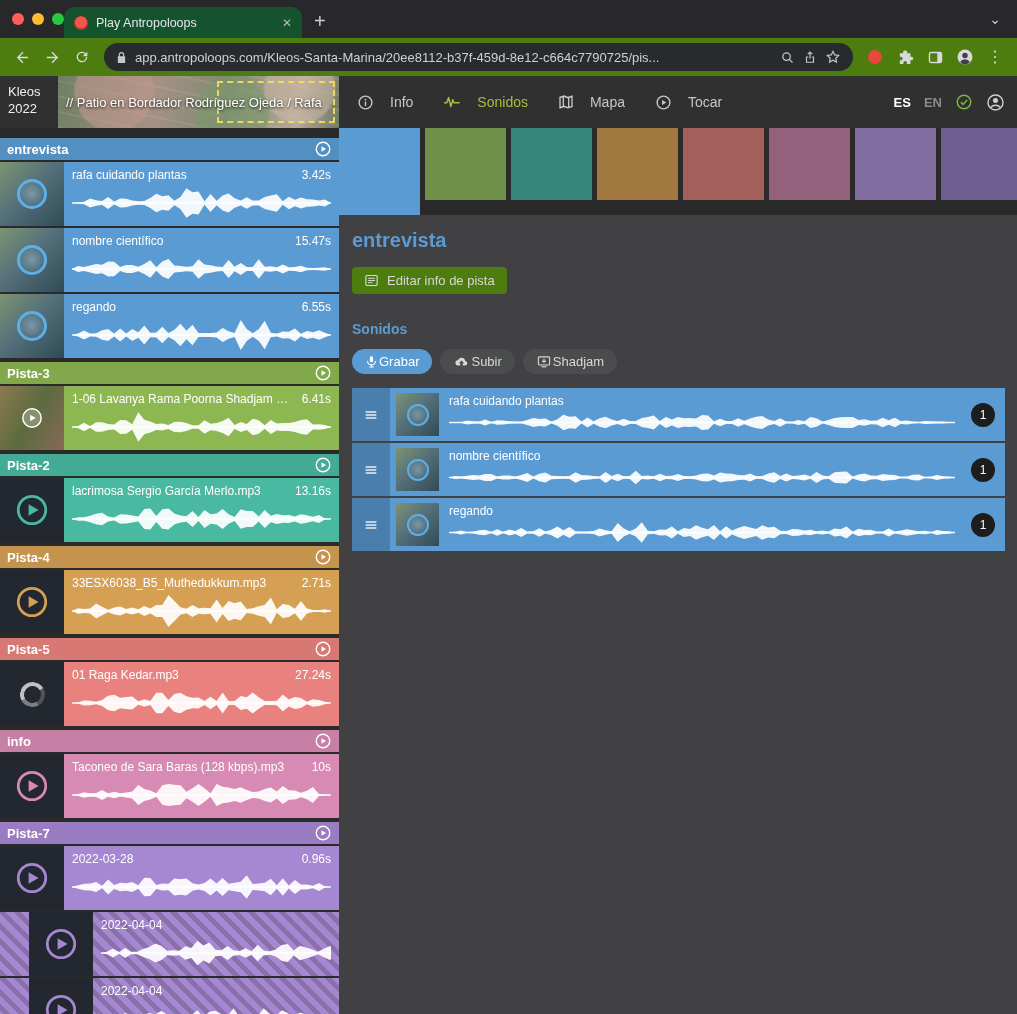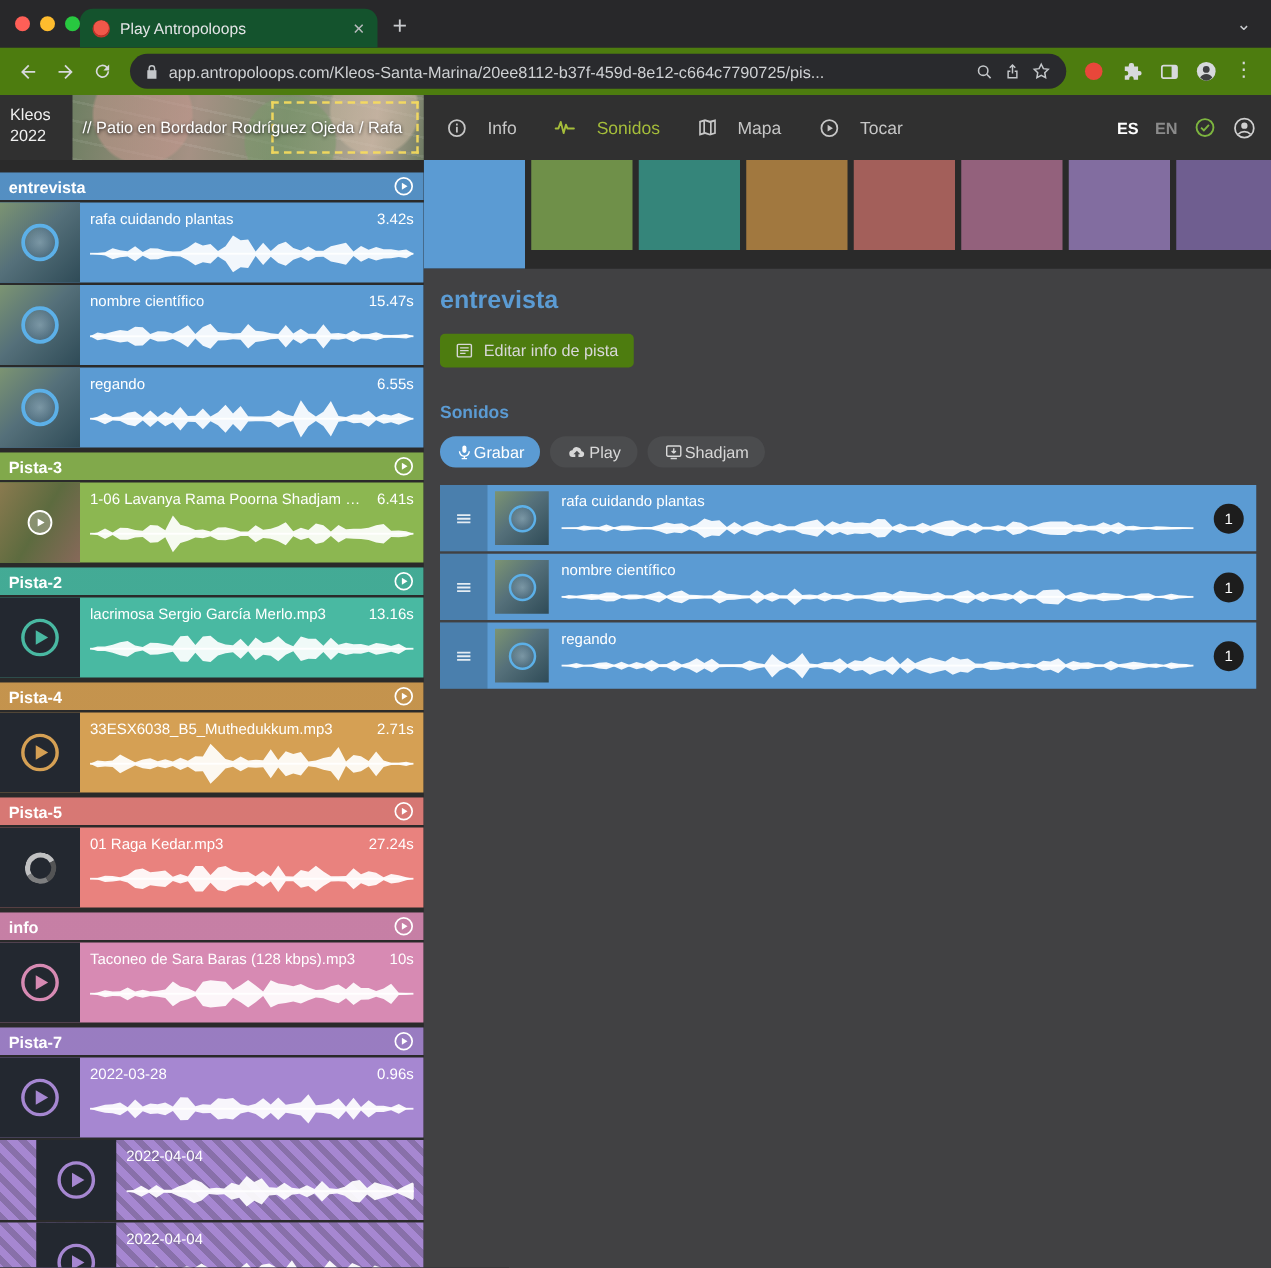--- a/index.html
+++ b/index.html
@@ -573,21 +573,21 @@
               </svg>
             </span>
           <span>Grabar</span>
         </button>
         <button class="btn btn-dark" style="border:none;font-family:inherit;">
           <span>
               <svg width="17" height="15" viewBox="0 0 24 24">
                 <path fill="#d8d8d8" d="M6.8 18.5a4.3 4.3 0 0 1-.5-8.6 6 6 0 0 1 11.6 1.2 3.6 3.6 0 0 1-.6 7.4H14v-3.6h2.4L12 10.5l-4.4 4.4H10v3.6z"></path>
               </svg>
             </span>
-          <span>Play</span>
+          <span>Subir</span>
         </button>
         <button class="btn btn-dark" style="border:none;font-family:inherit;">
           <span>
               <svg width="16" height="15" viewBox="0 0 24 24">
                 <rect x="3" y="4.5" width="18" height="13" rx="1.5" fill="none" stroke="#d8d8d8" stroke-width="1.8"></rect>
                 <path d="M12 7.5v6M12 13.5l-2.7-2.7M12 13.5l2.7-2.7" stroke="#d8d8d8" stroke-width="1.8" fill="none"></path>
                 <path d="M8 20.5h8" stroke="#d8d8d8" stroke-width="1.8"></path>
               </svg>
             </span>
           <span>Shadjam</span>

